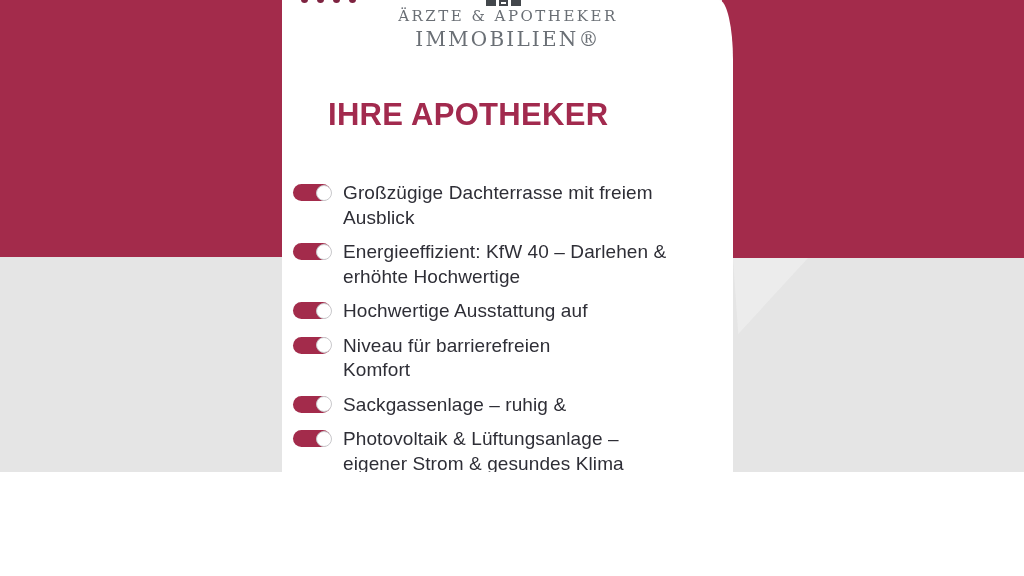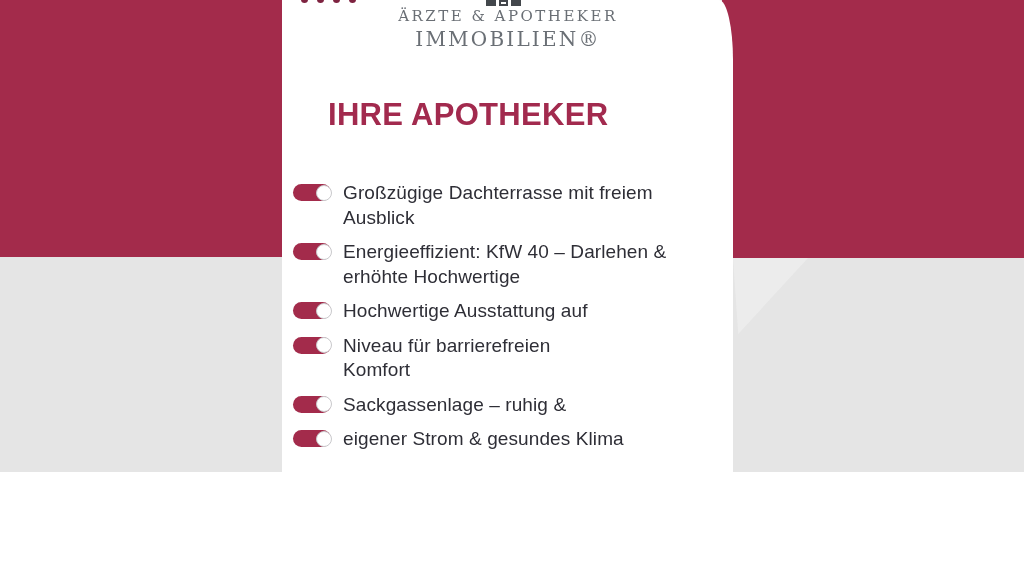--- a/index.html
+++ b/index.html
@@ -132,20 +132,21 @@
       <div class="text">
         <div>Sackgassenlage – ruhig &amp;</div>
       </div>
     </div>
 
     <div class="benefit">
       <span class="toggle">
           <span class="knob"></span>
         </span>
       <div class="text">
+        <div>Photovoltaik &amp; Lüftungsanlage –</div>
         <div>eigener Strom &amp; gesundes Klima</div>
       </div>
     </div>
 
   </div>
 
   <div class="dots-grid">
     <i></i>
       <i></i>
       <i></i>

